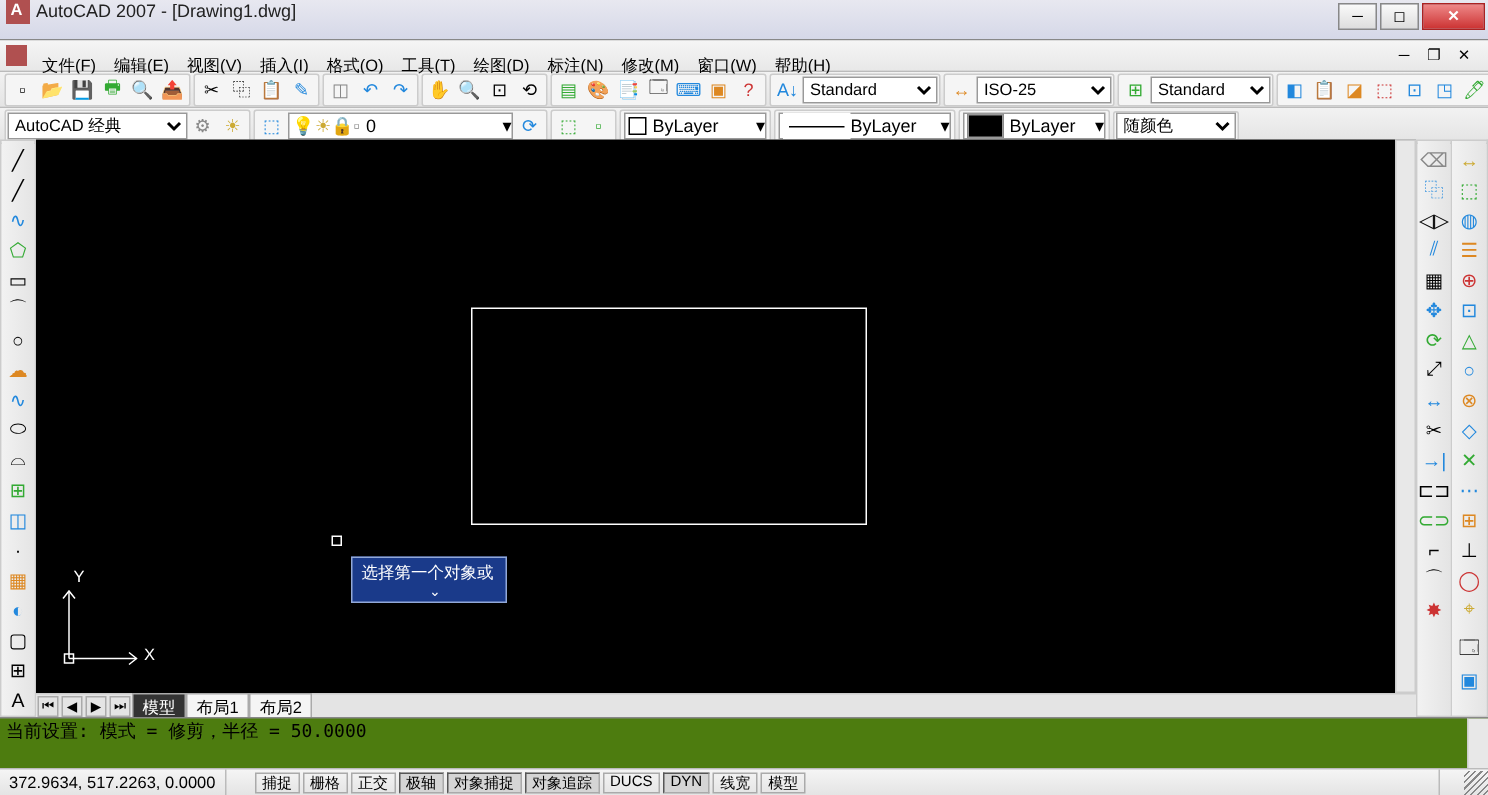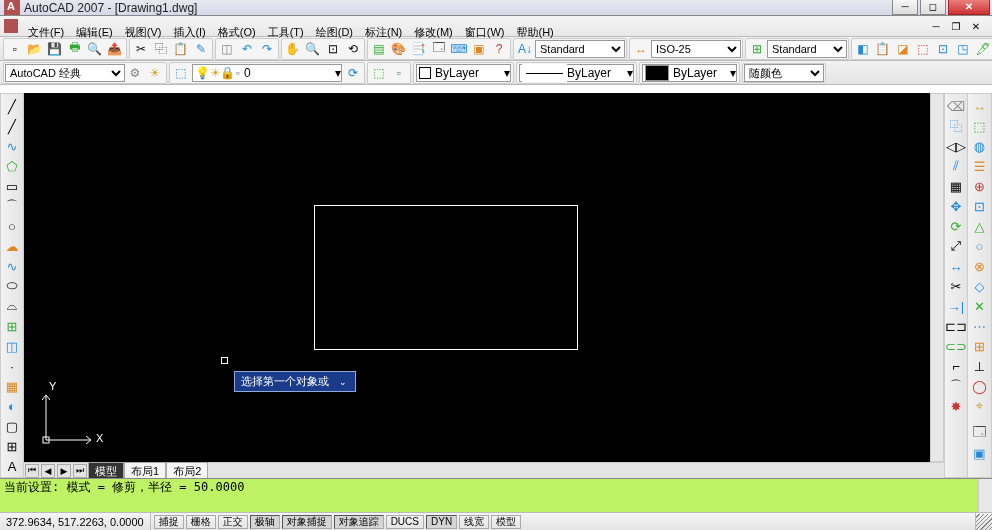--- a/index.html
+++ b/index.html
@@ -1,19 +1,19 @@
 <!DOCTYPE html>
 <html><head>
 <meta charset="utf-8">
 <style>
 * { margin: 0; padding: 0; box-sizing: border-box; }
 body { font-family: "Microsoft YaHei", Arial, sans-serif; font-size: 11px; background: #fff; width: 992px; height: 530px; overflow: hidden; position: relative; }
 
 
-.titlebar { height: 16px; background: linear-gradient(to bottom, #e8e8f0, #d5d8e8); display: flex; align-items: flex-end; padding-left: 4px; border-bottom: 1px solid #888; }
+.titlebar { height: 27px; background: linear-gradient(to bottom, #e8e8f0, #d5d8e8); display: flex; align-items: flex-start; padding-left: 4px; border-bottom: 1px solid #888; }
 .titlebar .icon { width: 16px; height: 16px; background: #b05050; margin-right: 4px; position: relative; }
 .titlebar .icon::before { content: 'A'; color: #fff; font-weight: bold; position: absolute; left: 3px; top: 1px; font-size: 11px; }
 .titlebar .title { font-size: 12px; color: #222; }
 .win-controls { margin-left: auto; display: flex; }
 .win-btn { width: 26px; height: 18px; margin: 2px 2px 0 0; background: linear-gradient(to bottom, #fafafa, #ddd); border: 1px solid #888; display: flex; align-items: center; justify-content: center; font-size: 10px; }
 .win-close { width: 42px; background: linear-gradient(to bottom, #e88, #c33); border-color: #a22; color: #fff; font-weight: bold; }
 
 
 .menubar { height: 21px; background: linear-gradient(to bottom, #f5f5f5, #e8e8e8); display: flex; align-items: center; padding-left: 4px; border-bottom: 1px solid #bbb; }
 .menubar .icon { width: 14px; height: 14px; background: #b05050; margin-right: 4px; }
@@ -33,41 +33,41 @@
 
 .main { position: absolute; top: 93px; bottom: 52px; left: 0; right: 0; display: flex; }
 .left-tools, .right-tools, .right-tools2 { width: 24px; background: linear-gradient(to right, #f2f2f2, #e4e4e4); display: flex; flex-direction: column; align-items: center; padding-top: 2px; border: 1px solid #ccc; }
 .right-tools2 { border-left: none; }
 .vt-btn { width: 18px; height: 18px; margin: 1px 0; display: flex; align-items: center; justify-content: center; font-size: 13px; }
 
 .canvas-wrap { flex: 1; display: flex; flex-direction: column; background: #fff; }
 .canvas { flex: 1; background: #000; position: relative; }
 .rect { position: absolute; left: 290px; top: 112px; width: 264px; height: 145px; border: 1px solid #fff; }
 .cursor-box { position: absolute; left: 197px; top: 264px; width: 7px; height: 7px; border: 1px solid #fff; }
-.tooltip { position: absolute; left: 210px; top: 278px; background: #1a3a8a; color: #fff; border: 1px solid #92a8d8; padding: 2px 8px 2px 6px; font-size: 11px; display: flex; align-items: center; }
+.tooltip { position: absolute; left: 210px; top: 278px; background: #1a3a8a; color: #fff; border: 1px solid #92a8d8; padding: 2px 8px 2px 6px; font-size: 11px; display: flex; align-items: center; flex-direction: column; }
 .tooltip .tip-ic { margin-left: 10px; font-size: 9px; }
 .ucs { position: absolute; left: 12px; bottom: 10px; color: #fff; font-size: 11px; }
 .ucs svg { stroke: #fff; fill: none; }
 
 .tab-strip { height: 16px; background: #e4e4e4; display: flex; align-items: center; font-size: 11px; border-top: 1px solid #ccc; }
 .tab-nav { width: 14px; height: 14px; border: 1px solid #aaa; display: flex; align-items: center; justify-content: center; margin: 0 1px; font-size: 9px; }
 .tab { padding: 1px 6px; border: 1px solid #aaa; border-bottom: none; background: #f5f5f5; }
 .tab.active { background: #333; color: #fff; }
 
 .scroll-v { position: absolute; right: 48px; top: 93px; bottom: 68px; width: 14px; background: #e8e8e8; border: 1px solid #ccc; }
 
 
-.cmd-area { position: absolute; left: 0; right: 0; bottom: 18px; height: 34px; background: #bef264; border-top: 1px solid #888; font-family: "SimSun", monospace; font-size: 12px; display: flex; }
+.cmd-area { position: absolute; left: 0; right: 0; bottom: 18px; height: 34px; background: #4d7c0f; border-top: 1px solid #888; font-family: "SimSun", monospace; font-size: 12px; display: flex; }
 .cmd-lines { flex: 1; padding: 1px 4px; }
 .cmd-lines div { line-height: 15px; white-space: nowrap; }
 .highlight { border: 1.5px solid #c00; padding: 0 2px; display: inline-block; line-height: 13px; }
 .cmd-scroll { width: 14px; background: #e8e8e8; border-left: 1px solid #ccc; }
 
 
-.statusbar { position: absolute; left: 0; right: 0; bottom: 0; height: 18px; background: linear-gradient(to bottom, #f5f5f5, #e4e4e4); display: flex; align-items: center; font-size: 11px; border-top: 1px solid #bbb; }
+.statusbar { position: absolute; left: 0; right: 0; bottom: 0; height: 18px; background: linear-gradient(to bottom, #f5f5f5, #e4e4e4); display: flex; align-items: center; font-size: 11px; border-top: 1px solid #bbb; gap: 16px; }
 .status-cell { padding: 0 6px; border-right: 1px solid #bbb; height: 100%; display: flex; align-items: center; }
 .status-toggle { padding: 0 4px; border: 1px solid #aaa; margin: 12px 1px; height: 14px; display: flex; align-items: center; font-size: 10px; }
 .status-toggle.pressed { border-style: inset; background: #d5d5d5; }
 .resize-grip { margin-left: auto; width: 16px; height: 16px; background: repeating-linear-gradient(135deg, transparent, transparent 2px, #888 2px, #888 3px); }
 
 
 .ic-red { color: #c33; }
 .ic-blue { color: #28d; }
 .ic-green { color: #3a3; }
 .ic-orange { color: #d82; }

